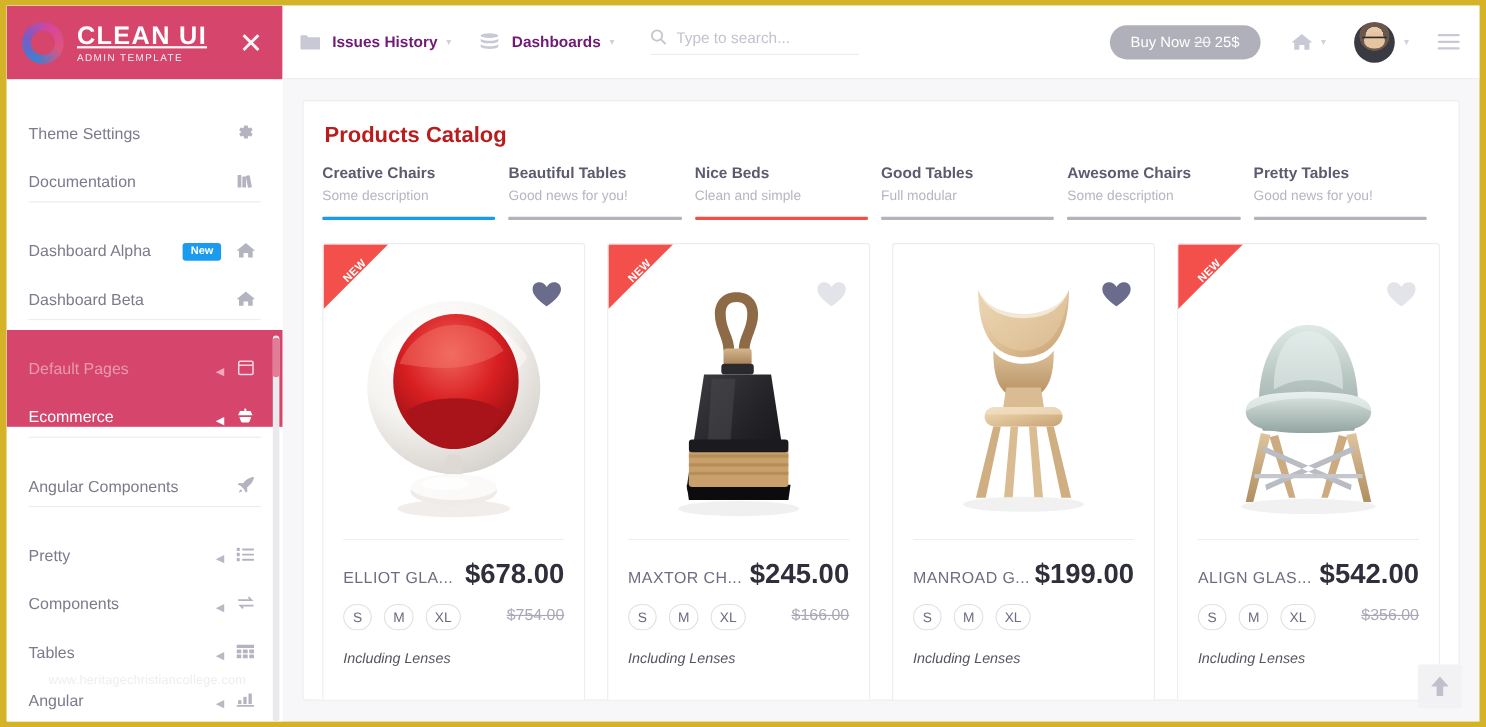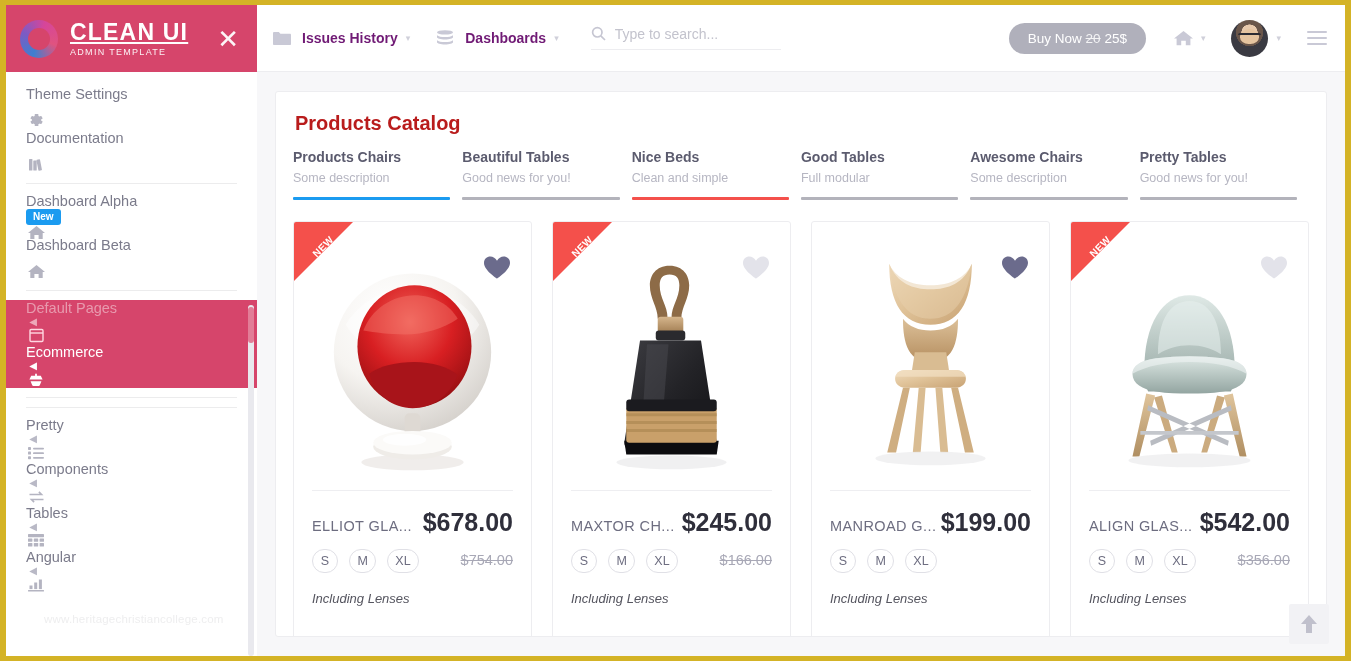--- a/index.html
+++ b/index.html
@@ -42,22 +42,22 @@
     font-size: 9px; letter-spacing: 1.3px; margin-top: 4px; opacity: .92;
   }
   .brand-close {
     position: absolute; right: 18px; top: 50%; transform: translateY(-50%);
     color: #fff; font-size: 26px; font-weight: 300; line-height: 1;
     cursor: pointer; opacity: .95;
   }
 
   .nav { position: relative; padding-top: 14px; }
   .nav-item {
-    height: 44px; display: flex; align-items: flex-start;
-    padding: 0 24px 0 20px; cursor: pointer; position: relative; flex-direction: column;
+    height: 44px; display: flex; align-items: flex-end;
+    padding: 0 24px 0 20px; cursor: pointer; position: relative;
   }
   .nav-label {
     flex: 1 1 auto; font-size: 14.5px; color: #7b7b8b; white-space: nowrap;
   }
   .nav-caret {
     width: 14px; color: #b9b9c6; font-size: 10px; text-align: center;
     margin-right: 6px;
   }
   .nav-icon {
     width: 20px; height: 20px; display: flex; align-items: center;
@@ -293,20 +293,29 @@
             <svg width="16" height="16" viewBox="0 0 16 16" fill="currentColor">
                 <path d="M8 1.4c-.5 0-.9.4-.9.9v1.4H3.2L1.4 7.6h13.2L12.8 3.7H8.9V2.3c0-.5-.4-.9-.9-.9z"></path>
                 <path d="M2.6 9.2h10.8l-1.5 3.9a1.4 1.4 0 01-1.3.9H5.4a1.4 1.4 0 01-1.3-.9z"></path>
               </svg>
           </span>
         </div>
       </div>
 
       <div class="nav-sep"></div>
 
+      <div class="nav-item">
+        <span class="nav-label">Angular Components</span>
+        <span class="nav-icon">
+          <svg width="17" height="16" viewBox="0 0 17 16" fill="currentColor">
+              <path d="M16 .6c-3.2.1-6.3 1.5-8.5 3.8L5.8 6.3 2.4 6 1 7.5l3 1.4 3 3 1.4 3 1.5-1.4-.3-3.4 1.9-1.7C14.1 6.4 15.6 3.4 16 .6z"></path>
+              <path d="M3.4 12.2c-.8.8-1.1 2.6-1.1 2.6s1.8-.3 2.6-1.1a1.1 1.1 0 00-1.5-1.5z"></path>
+            </svg>
+        </span>
+      </div>
 
       <div class="nav-sep"></div>
 
       <div class="nav-item">
         <span class="nav-label">Pretty</span>
         <span class="nav-caret">◀</span>
         <span class="nav-icon">
           <svg width="16" height="14" viewBox="0 0 16 14" fill="currentColor">
               <rect x="0" y="1" width="3" height="3" rx=".7"></rect>
               <rect x="5" y="1.7" width="11" height="1.8" rx=".9"></rect>
@@ -427,21 +436,21 @@
     </div>
   </header>
 
   <main class="main">
     <section class="panel">
 
       <h1 class="panel-title">Products Catalog</h1>
 
       <div class="tabs">
         <div class="tab">
-          <div class="tab-title">Products Chairs</div>
+          <div class="tab-title">Creative Chairs</div>
           <div class="tab-desc">Some description</div>
           <div class="tab-bar" style="background:#1b9bf0"></div>
         </div>
         <div class="tab">
           <div class="tab-title">Beautiful Tables</div>
           <div class="tab-desc">Good news for you!</div>
           <div class="tab-bar" style="background:#b3b3bb"></div>
         </div>
         <div class="tab">
           <div class="tab-title">Nice Beds</div>

